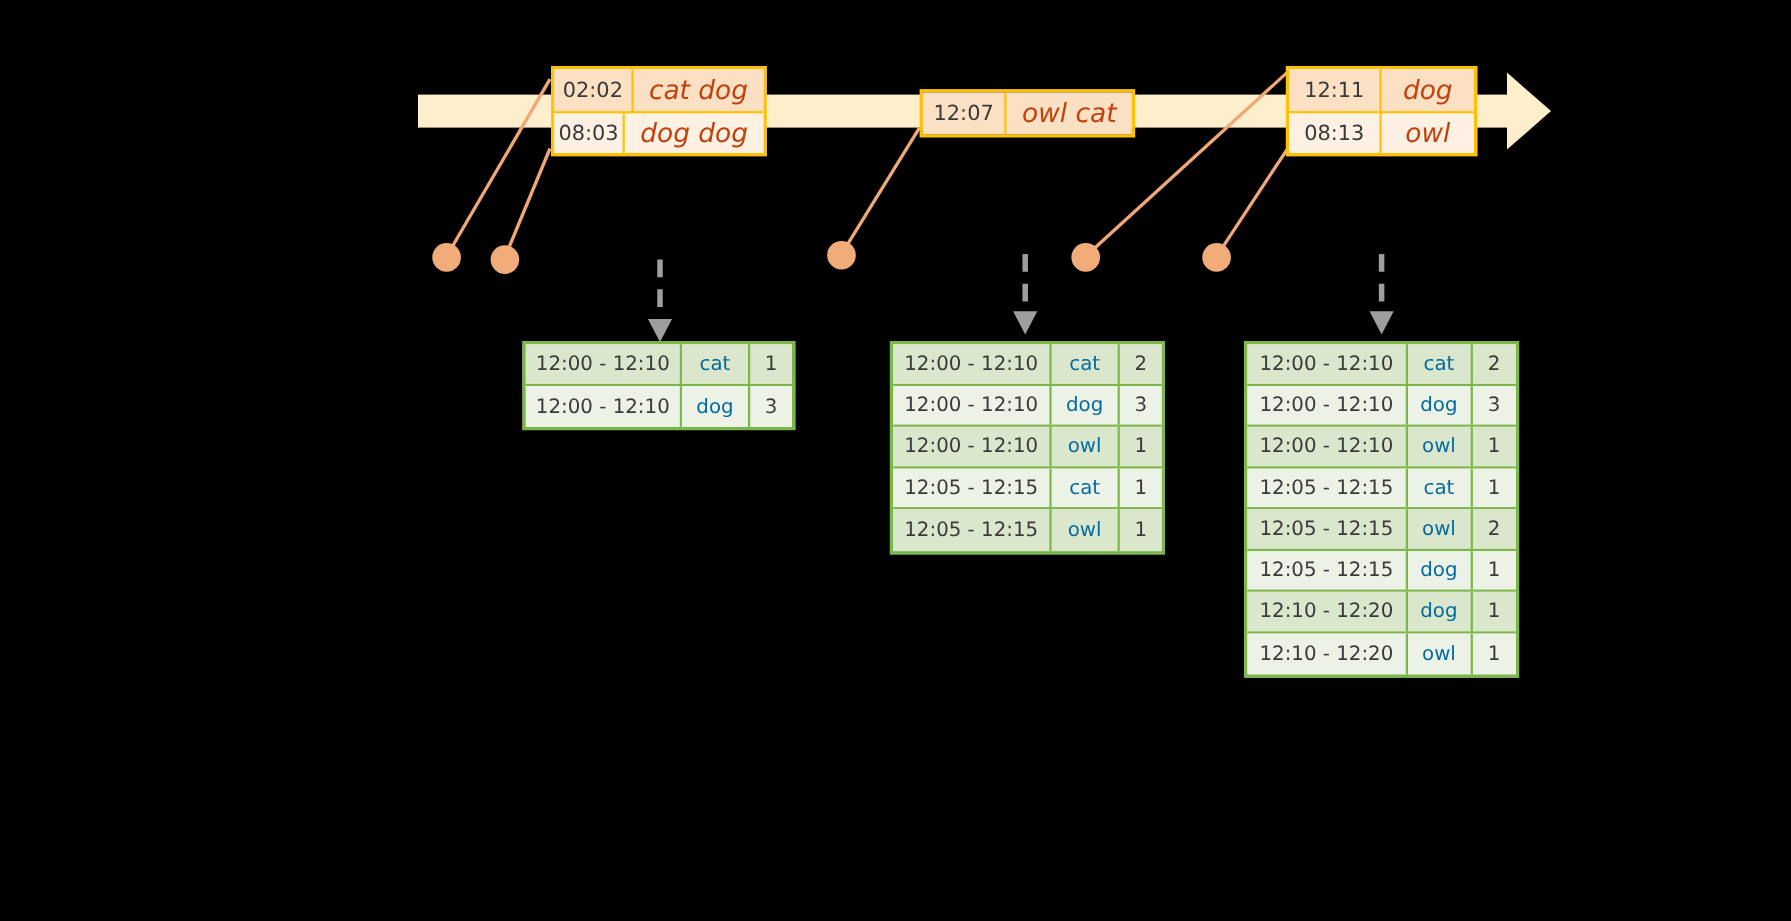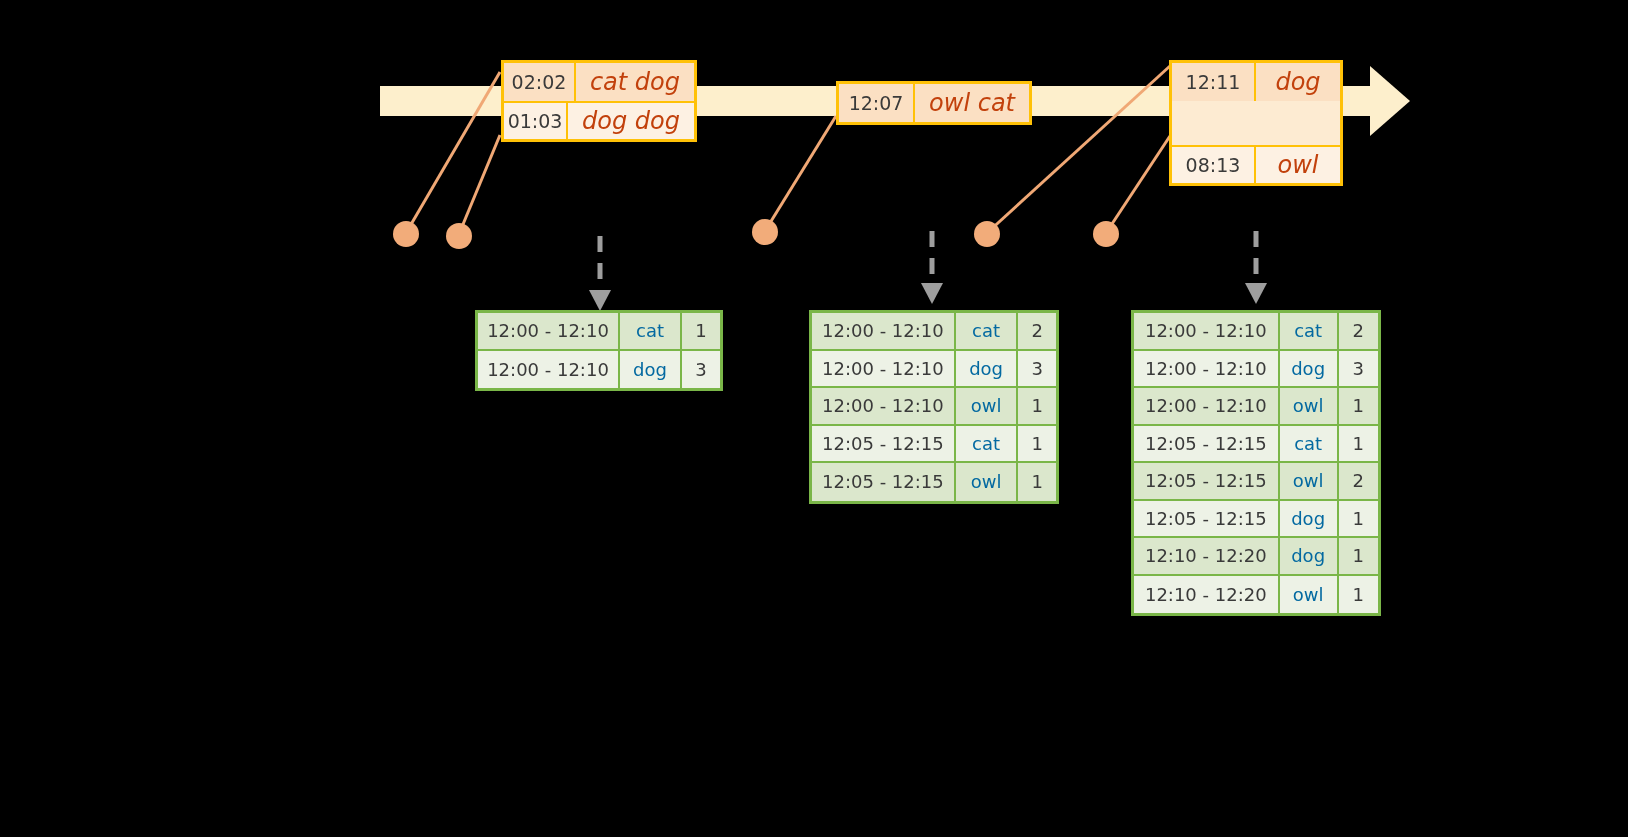--- a/index.html
+++ b/index.html
@@ -158,33 +158,33 @@
       <polygon points="1245,283 1267,283 1256,304" fill="#9E9E9E"></polygon>
     </g>
   </svg>
 
   <div class="event-box" style="left:501px; top:60px; width:196px;">
     <div class="event-row shade-a">
       <span class="event-time">02:02</span>
       <span class="event-words">cat dog</span>
     </div>
     <div class="event-row shade-b">
-      <span class="event-time">01:03</span>
+      <span class="event-time">08:03</span>
       <span class="event-words">dog dog</span>
     </div>
   </div>
 
   <div class="event-box" style="left:836px; top:81px; width:196px;">
     <div class="event-row shade-a">
       <span class="event-time">12:07</span>
       <span class="event-words">owl cat</span>
     </div>
   </div>
 
-  <div class="event-box" style="left:1169px; top:60px; width:174px;gap:44px;">
+  <div class="event-box" style="left:1169px; top:60px; width:174px;">
     <div class="event-row shade-a">
       <span class="event-time">12:11</span>
       <span class="event-words">dog</span>
     </div>
     <div class="event-row shade-b">
       <span class="event-time">08:13</span>
       <span class="event-words">owl</span>
     </div>
   </div>
 

